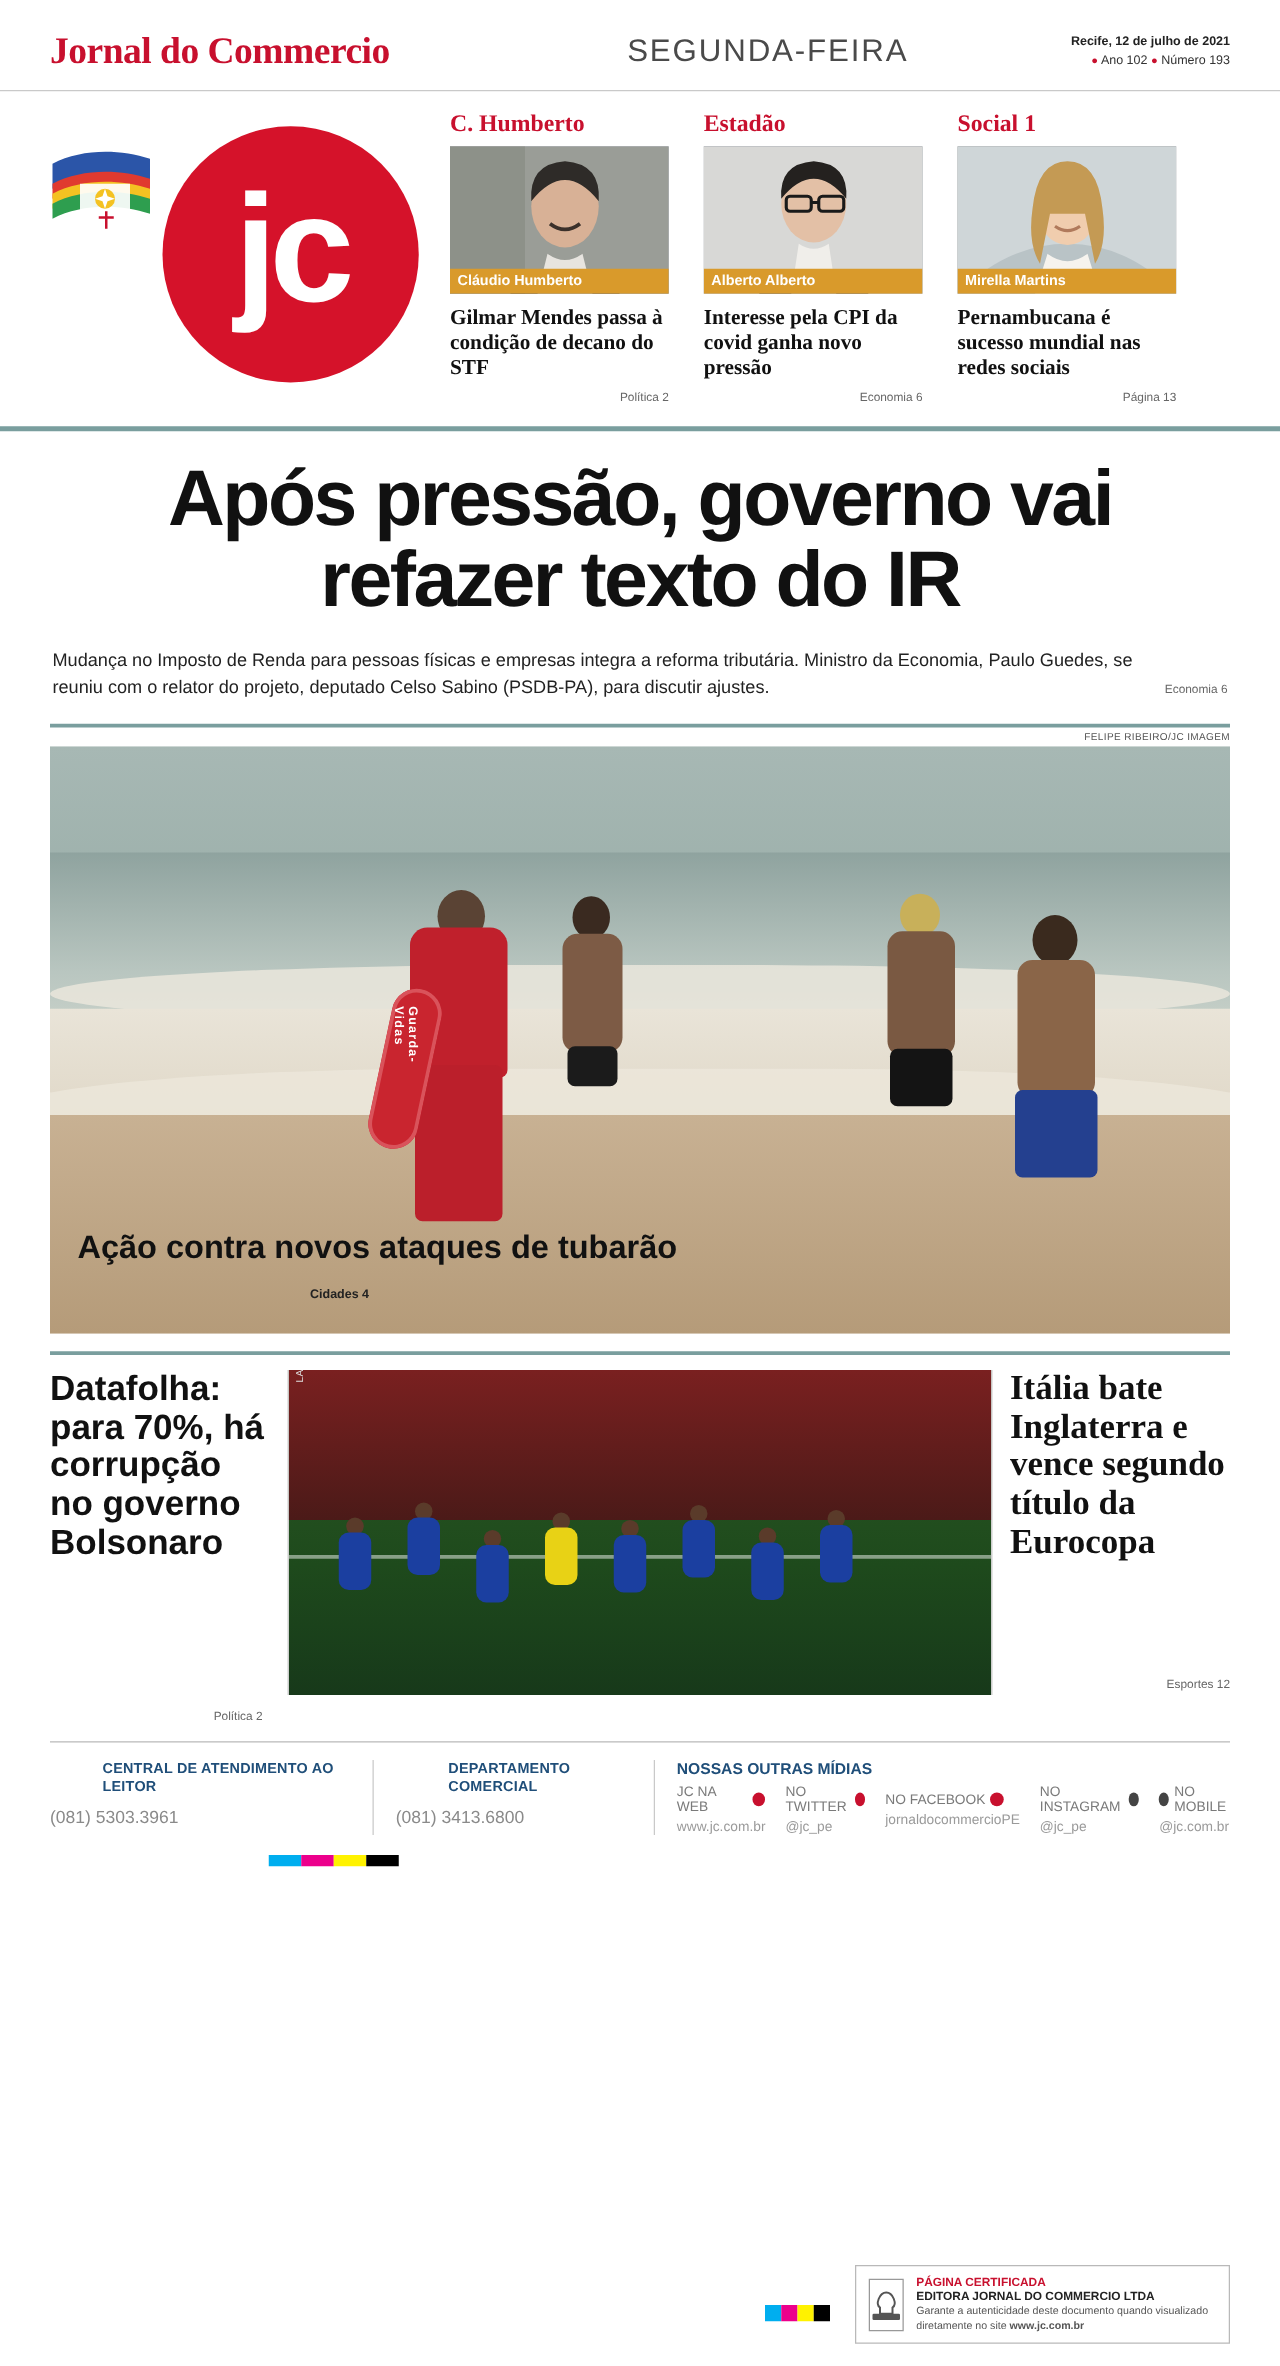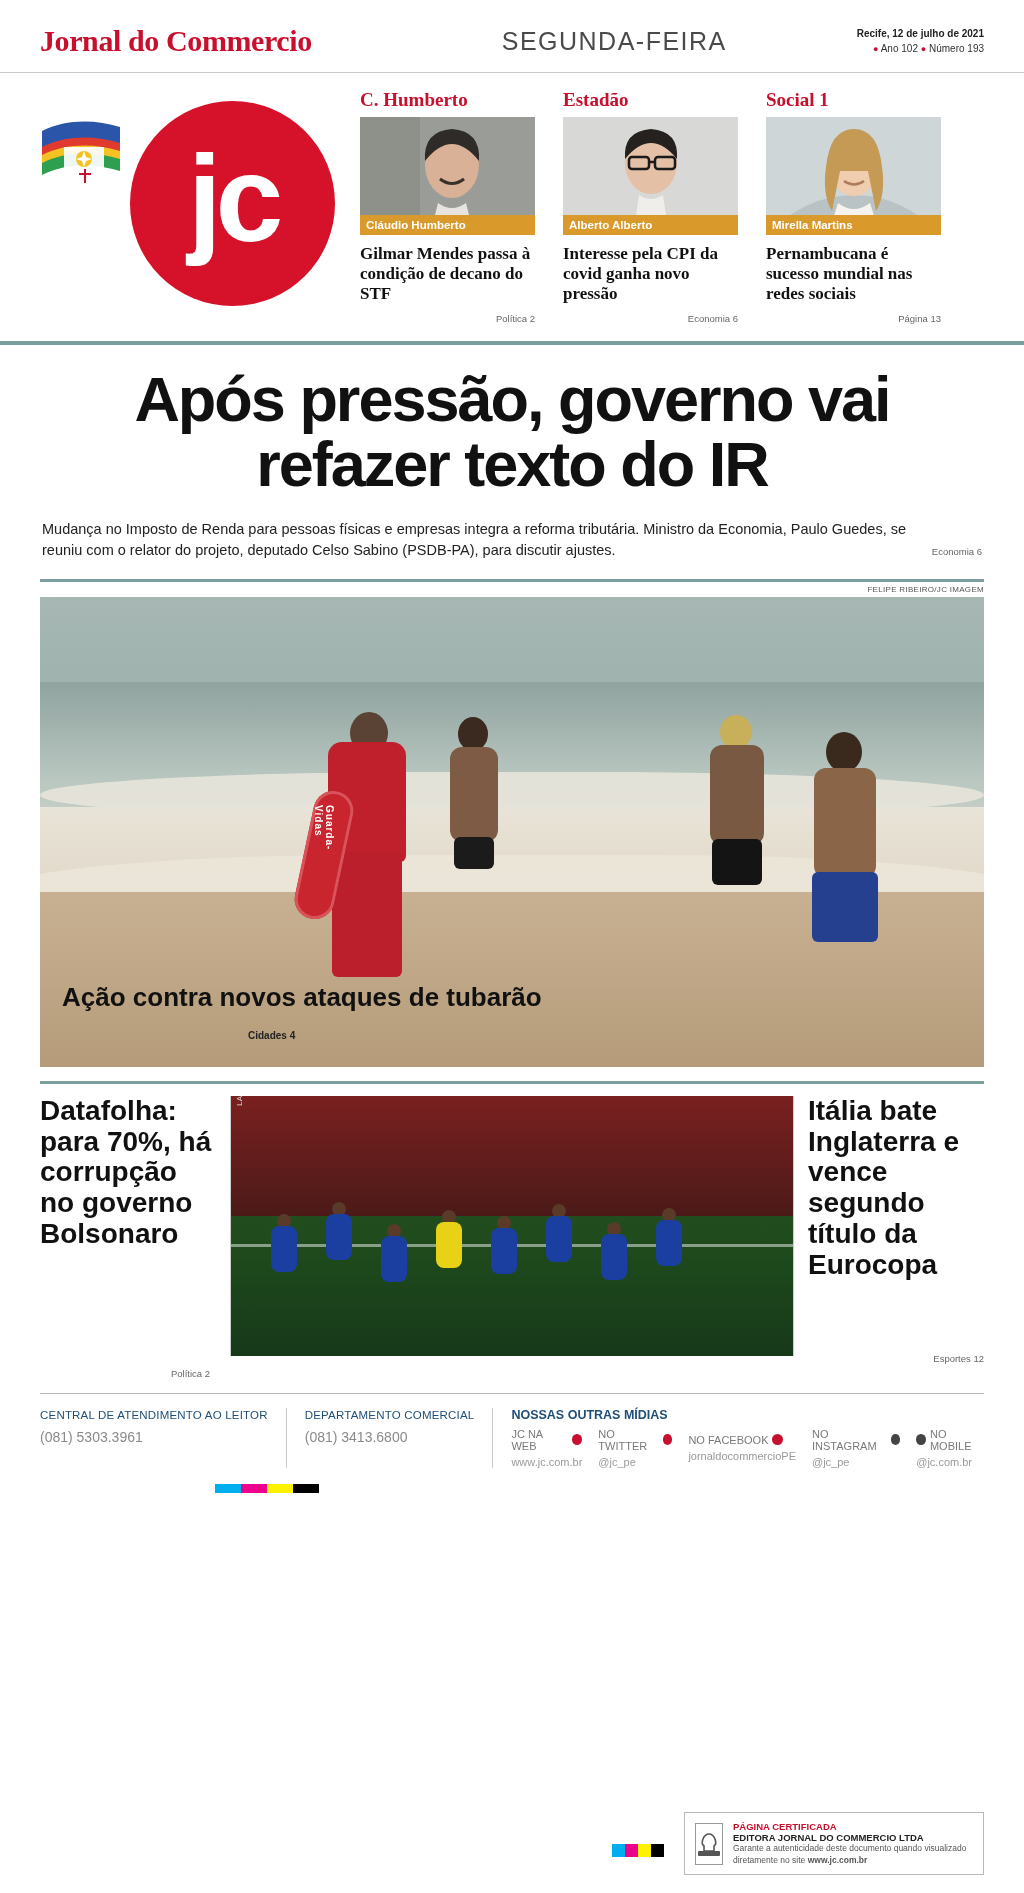--- a/index.html
+++ b/index.html
@@ -163,44 +163,44 @@
   }
   .b-left { width: 190px; padding-right: 14px; }
   .b-left h2 {
     font-family: "Liberation Sans", sans-serif;
     font-size: 28px; font-weight: bold; line-height: 1.1; color: #111;
   }
   .b-left .ref { font-size: 9.5px; color:#666; margin-top: 118px; text-align:right; padding-right:6px;}
   .b-center { flex: 1; position: relative; overflow: hidden; height: 260px; border-left:1px solid #ccc; border-right:1px solid #ccc;}
   .b-right { width: 190px; padding-left: 14px; }
   .b-right h2 {
-    font-family: Liberation Sans, sans-serif;
+    font-family: Liberation Serif, serif;
     font-size: 28px; font-weight: bold; line-height: 1.1; color: #111;
   }
-  .b-right .ref { font-size: 9.5px; color:#666; margin-top: 72px; text-align:right;}
+  .b-right .ref { font-size: 9.5px; color:#666; margin-top: 92px; text-align:right;}
 
   .pitch { position:absolute; inset:0; background: linear-gradient(#2e5a26,#1e4a1c 60%,#17391a); }
   .pitch .crowd { position:absolute; left:0; right:0; top:0; height:120px; background: linear-gradient(#7a2020,#4b1a18);}
   .pitch .line { position:absolute; left:0; right:0; top:148px; height:3px; background:#cfd8cf; opacity:.6;}
   .player { position:absolute; border-radius: 6px; }
   .player .ph { position:absolute; width:14px; height:14px; border-radius:50%; background:#5a3b2a; left:6px; top:-12px;}
   .player .pb { position:absolute; width:26px; height:46px; border-radius:8px; }
   .credit-vert {
     position:absolute; left:4px; top:10px; color:#ddd; font-size:8px;
     transform: rotate(-90deg); transform-origin: left top;
     white-space: nowrap; letter-spacing:.4px;
   }
 
   
   .rule-grey { height: 1px; background: #b9b9b9; margin: 14px 40px 0 40px; }
   .footer {
     display: flex; padding: 14px 40px 6px 40px; gap: 18px; align-items: flex-start;
   }
   .f-col { font-size: 11.5px; }
-  .f-title { color:#1f4e79; font-weight: normal; line-height:1.35; letter-spacing:.2px; }
+  .f-title { color:#1f4e79; font-weight: bold; line-height:1.35; letter-spacing:.2px;margin-left:42px; }
   .f-val { color:#8a8a8a; margin-top:6px; font-size:14px;}
   .f-sep { width:1px; background:#c9c9c9; align-self:stretch; }
   .f-media-title { color:#1f4e79; font-weight:bold; font-size:12.5px; margin-bottom:6px;}
   .media-row { display:flex; gap:16px; align-items:center; }
   .media-item { font-size: 11px; }
   .media-item .label { color:#7a7a7a; display:flex; align-items:center; gap:4px; }
   .media-item .handle { color:#9a9a9a; margin-top:4px; }
   .badge { display:inline-block; width:11px; height:11px; border-radius:50%; background:#c8102e; }
   .badge.dark { background:#444; }
 

